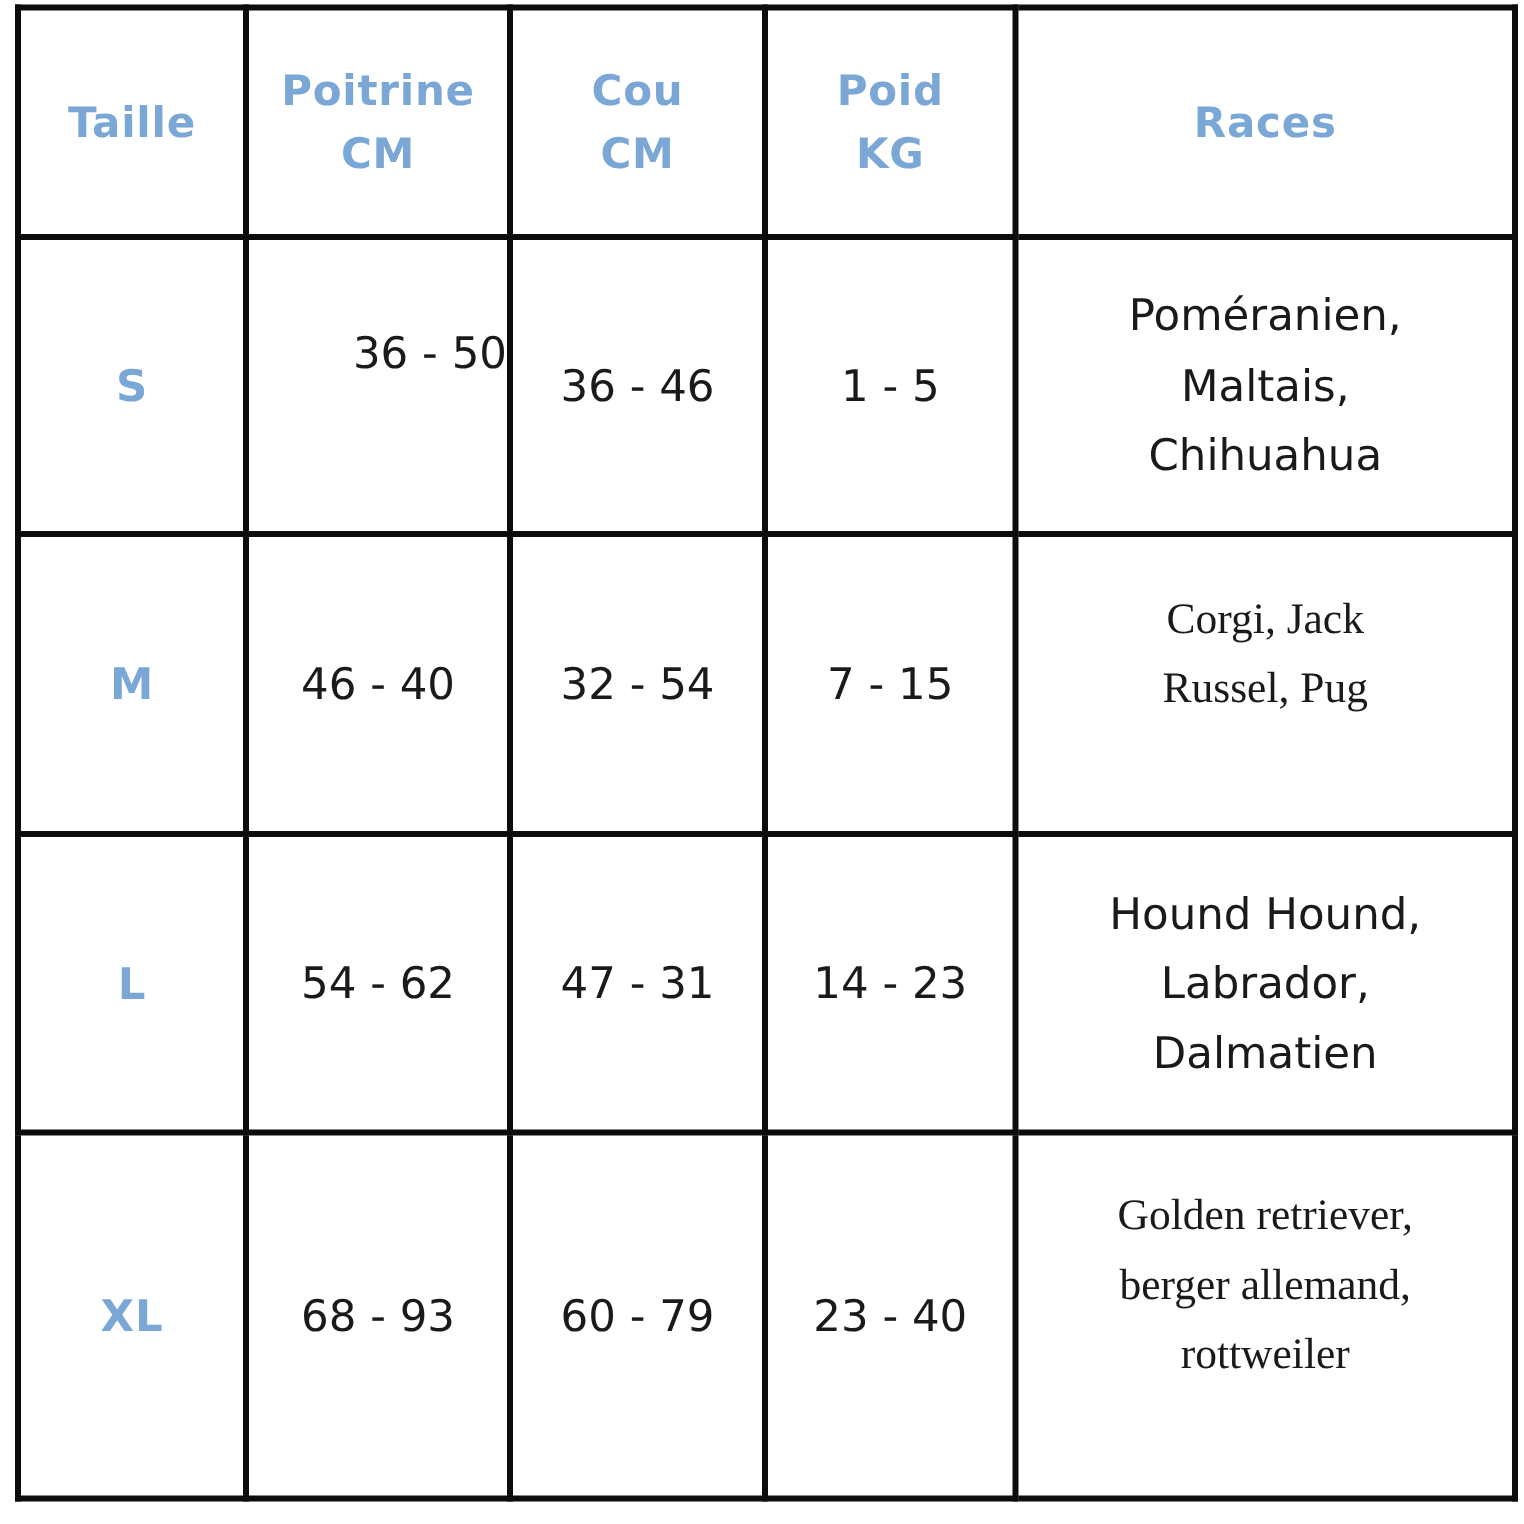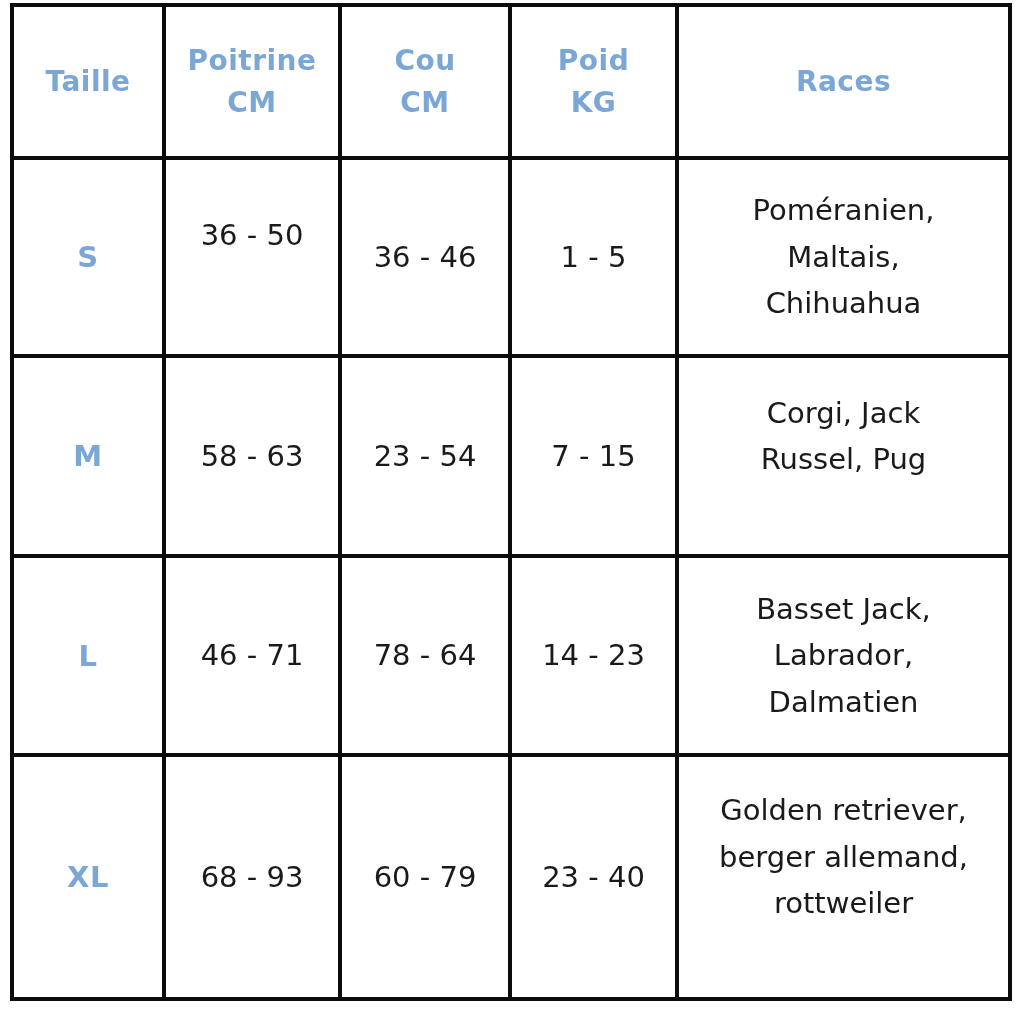--- a/index.html
+++ b/index.html
@@ -56,22 +56,22 @@
     font-size: 29px;
     letter-spacing: 0.5px;
   }
   
   td .cellc {
     color: #1a1a1a;
     font-size: 29px;
     line-height: 1.6;
   }
   
-  .raise-22 { top: -22px; }
-  .raise-20 { top: -20px; }
+  .raise-22 { top: -22px; text-align: right; }
+  .raise-20 { top: -20px; font-family: Liberation Serif, serif; }
 </style>
 </head>
 <body>
 
 <table class="size-chart">
   <colgroup>
     <col class="c-taille">
     <col class="c-poitrine">
     <col class="c-cou">
     <col class="c-poid">
@@ -117,48 +117,48 @@
           <div class="cellc">Poméranien,
 Maltais,
 Chihuahua</div>
         </td>
     </tr>
     <tr class="r-m">
       <th class="size-cell">
           <div class="cellc">M</div>
         </th>
       <td>
-          <div class="cellc">58 - 63</div>
+          <div class="cellc">46 - 40</div>
         </td>
       <td>
-          <div class="cellc">23 - 54</div>
+          <div class="cellc">32 - 54</div>
         </td>
       <td>
           <div class="cellc">7 - 15</div>
         </td>
       <td>
           <div class="cellc raise-20">Corgi, Jack
 Russel, Pug</div>
         </td>
     </tr>
     <tr class="r-l">
       <th class="size-cell">
           <div class="cellc">L</div>
         </th>
       <td>
-          <div class="cellc">46 - 71</div>
+          <div class="cellc">54 - 62</div>
         </td>
       <td>
-          <div class="cellc">78 - 64</div>
+          <div class="cellc">47 - 31</div>
         </td>
       <td>
           <div class="cellc">14 - 23</div>
         </td>
       <td>
-          <div class="cellc">Basset Jack,
+          <div class="cellc">Hound Hound,
 Labrador,
 Dalmatien</div>
         </td>
     </tr>
     <tr class="r-xl">
       <th class="size-cell">
           <div class="cellc">XL</div>
         </th>
       <td>
           <div class="cellc">68 - 93</div>

